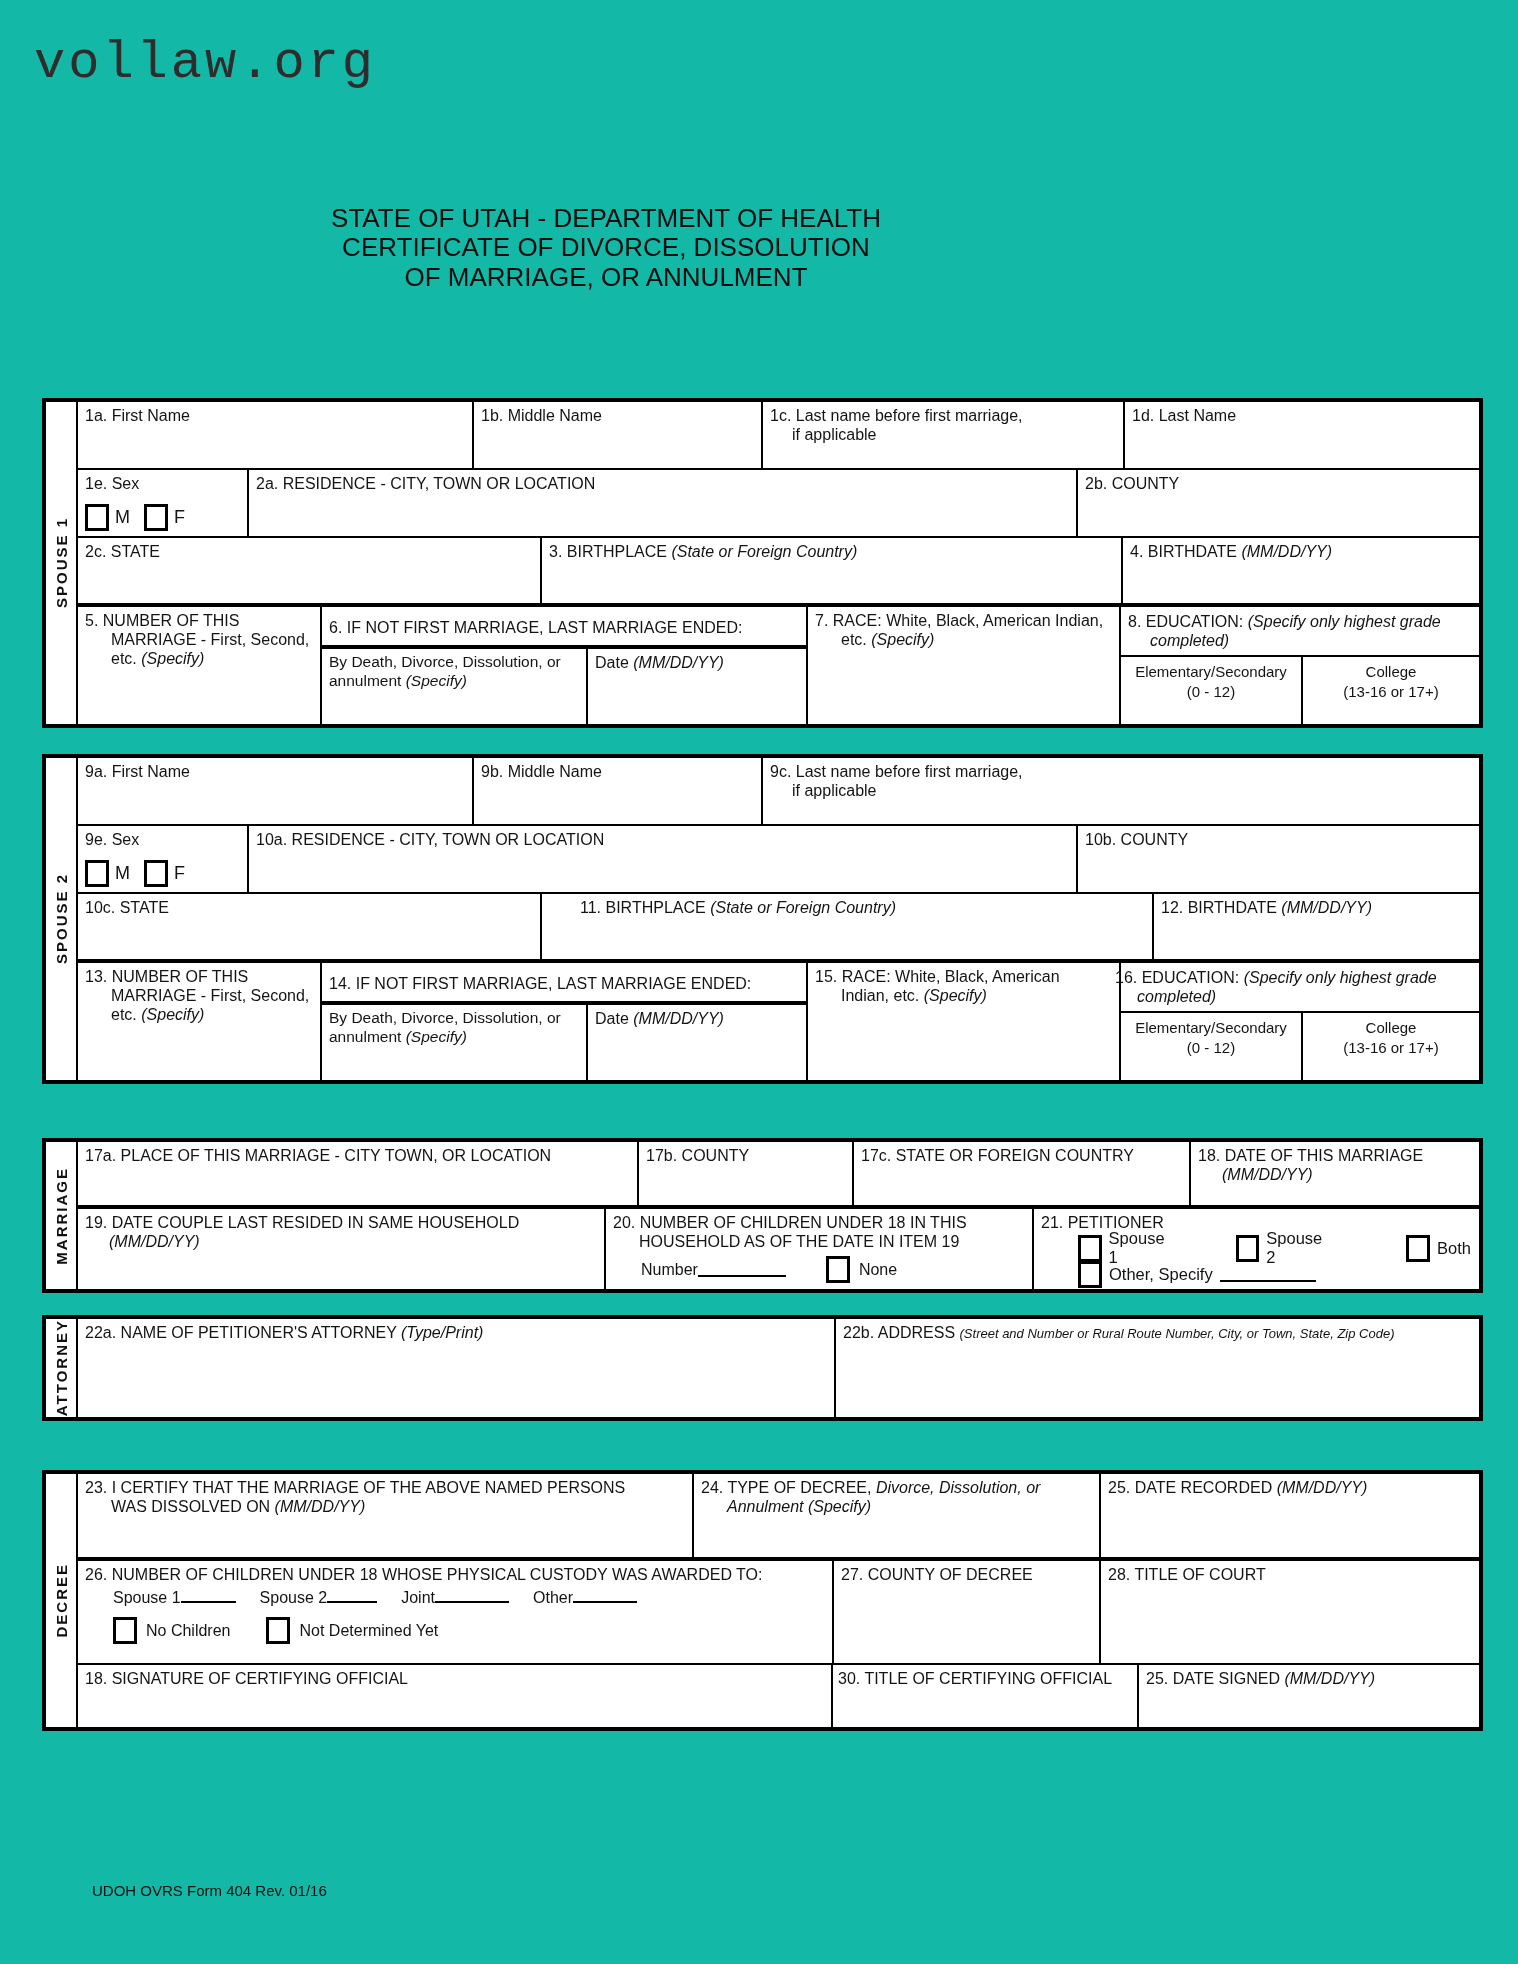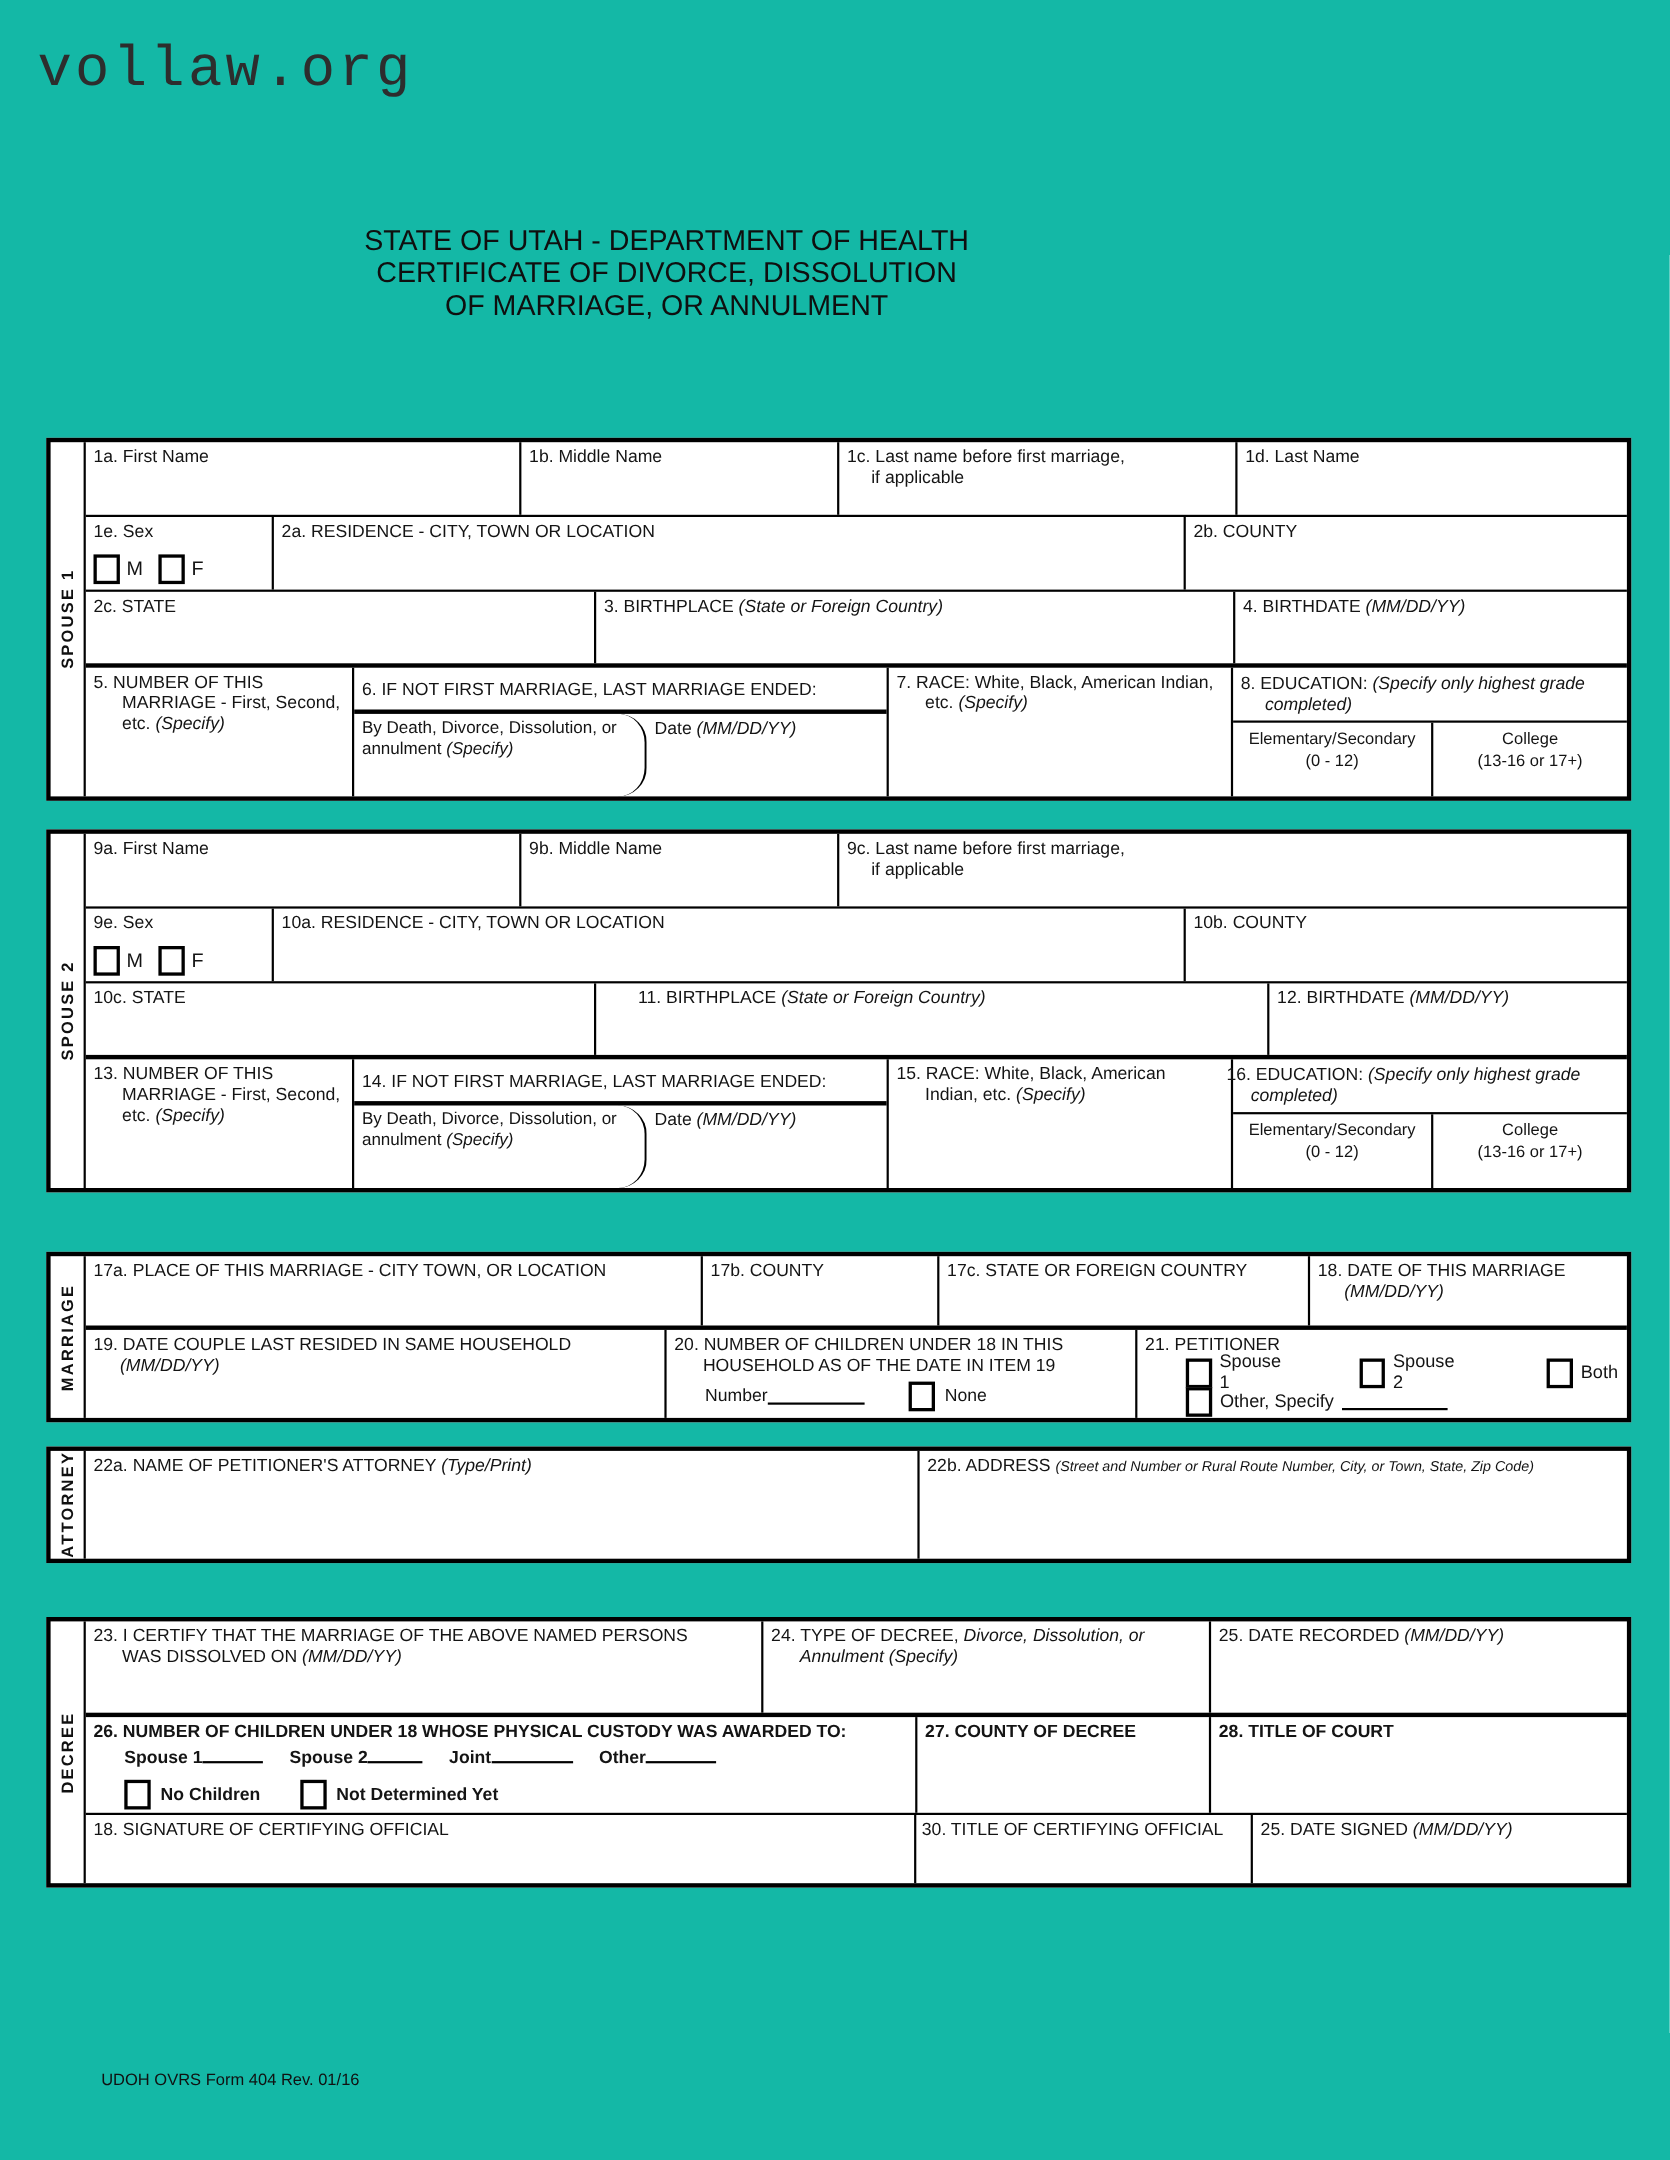--- a/index.html
+++ b/index.html
@@ -41,39 +41,39 @@
            vertical-align:baseline; }
 
   .sexrow { margin-top:11px; display:flex; align-items:center; font-size:18px; }
   .sexrow .cb { margin-right:6px; }
   .sexrow .sx2 { margin-left:14px; }
 
   
   .csplit { padding:0; display:flex; flex-direction:column; }
   .csplit .hdr { box-sizing:border-box; padding:11px 8px 2px 7px; border-bottom:4px solid #000; height:42px; }
   .csplit .subs { flex:1 1 auto; display:flex; }
-  .csplit .s1 { box-sizing:border-box; flex:0 0 266px; border-right:2px solid #000; padding:4px 7px;border-radius:26px; }
+  .csplit .s1 { box-sizing:border-box; flex:0 0 266px; border-right:2px solid #000; padding:4px 7px; }
   .csplit .s2 { box-sizing:border-box; flex:1 1 auto; padding:4px 7px; }
 
   
   .cedu { padding:0; display:flex; flex-direction:column; }
   .cedu .hdr { box-sizing:border-box; padding:5px 8px 2px 7px; border-bottom:2px solid #000; height:50px; }
   .cedu .subs { flex:1 1 auto; display:flex; text-align:center; }
   .cedu .s1 { box-sizing:border-box; flex:0 0 182px; border-right:2px solid #000; padding:5px 4px; font-size:15px; line-height:1.3; }
   .cedu .s2 { box-sizing:border-box; flex:1 1 auto; padding:5px 4px; font-size:15px; line-height:1.3; }
   .cedu .subs span { display:block; }
 
   
   .sp .r1 { height:68px; } .sp .r2 { height:68px; } .sp .r3 { height:69px; } .sp .r4 { height:117px; }
   
   .ma .r1 { height:67px; } .ma .r2 { height:80px; }
   
   .at .r1 { height:98px; }
   
-  .de .r1 { height:87px; } .de .r2 { height:89px;font-weight:bold; } .de .r3 { height:62px; }
+  .de .r1 { height:87px; } .de .r2 { height:104px; } .de .r3 { height:62px; }
 
   .petrow { display:flex; align-items:center; font-size:16.5px; height:26px; }
   .petrow .lab { margin-left:7px; }
   .numline { margin-top:5px; padding-left:28px; font-size:16px; display:flex; align-items:center; }
   .custline { margin-top:4px; padding-left:28px; font-size:16px; }
   .custline .blank { margin-right:24px; }
   .custcbs { margin-top:10px; padding-left:28px; display:flex; align-items:center; font-size:16px; }
   .custcbs .lab { margin-left:9px; }
 
   .footer { position:absolute; left:92px; top:1882px; font-size:15px; color:#111; }

